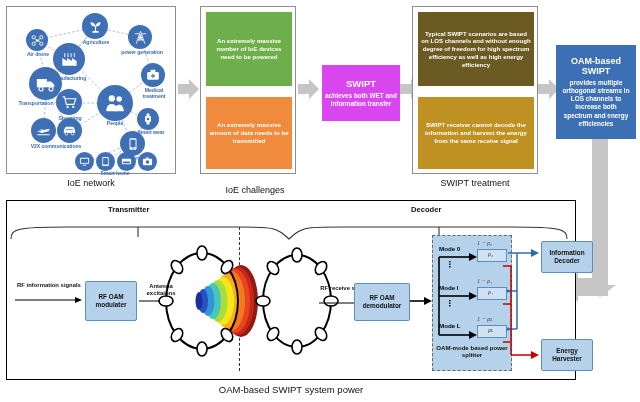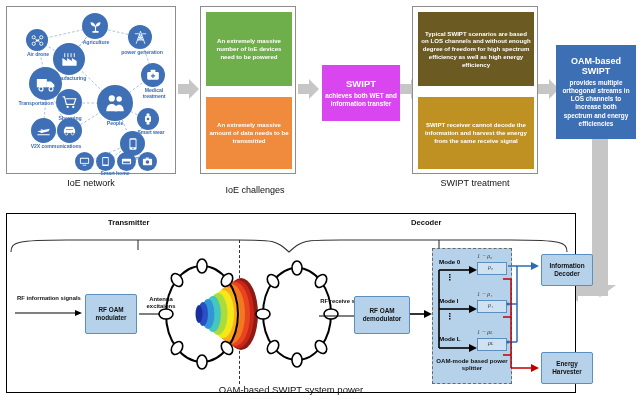--- a/index.html
+++ b/index.html
@@ -282,21 +282,21 @@
     <path d="M37,0 L49,0 L49,142 L49,142 L49,135 L22,152 L49,169 L49,162 L37,162 Z" fill="none"></path>
     <path d="M36,0 L48,0 L48,146 L56,146 L40,158 L24,146 L32,146 L32,0 Z" fill="#c6c6c6" transform="rotate(0)"></path>
   </svg>
 </div>
 <div class="garrow" style="left:560px;top:272px;">
   <svg width="80" height="30">
     <path d="M48,0 L48,24 L18,24 L18,30 L2,15 L18,0 L18,6 L36,6 L36,0 Z" fill="#c6c6c6"></path>
   </svg>
 </div>
 
-<div class="sysbox" style="left:6px;top:200px;width:570px;height:180px;margin-top:13px;">
+<div class="sysbox" style="left:6px;top:200px;width:570px;height:180px;">
 
   <svg width="568" height="30" style="position:absolute;left:0;top:14px;">
     <path d="M4,24 C4,14 10,12 60,12 L230,12 C268,12 268,12 282,24 C296,12 296,12 334,12 L504,12 C554,12 560,14 560,24" stroke="#333" stroke-width="1.1" fill="none"></path>
     <path d="M131,12 L131,22" stroke="#333" stroke-width="1.1"></path>
     <path d="M432,12 L432,22" stroke="#333" stroke-width="1.1"></path>
   </svg>
   <div class="brklbl" style="left:101px;top:4px;"><span>Transmitter</span></div>
   <div class="brklbl" style="left:404px;top:4px;"><span>Decoder</span></div>
 
   <div style="position:absolute;left:232px;top:26px;width:0;height:144px;border-left:1.2px dashed #333;"></div>

